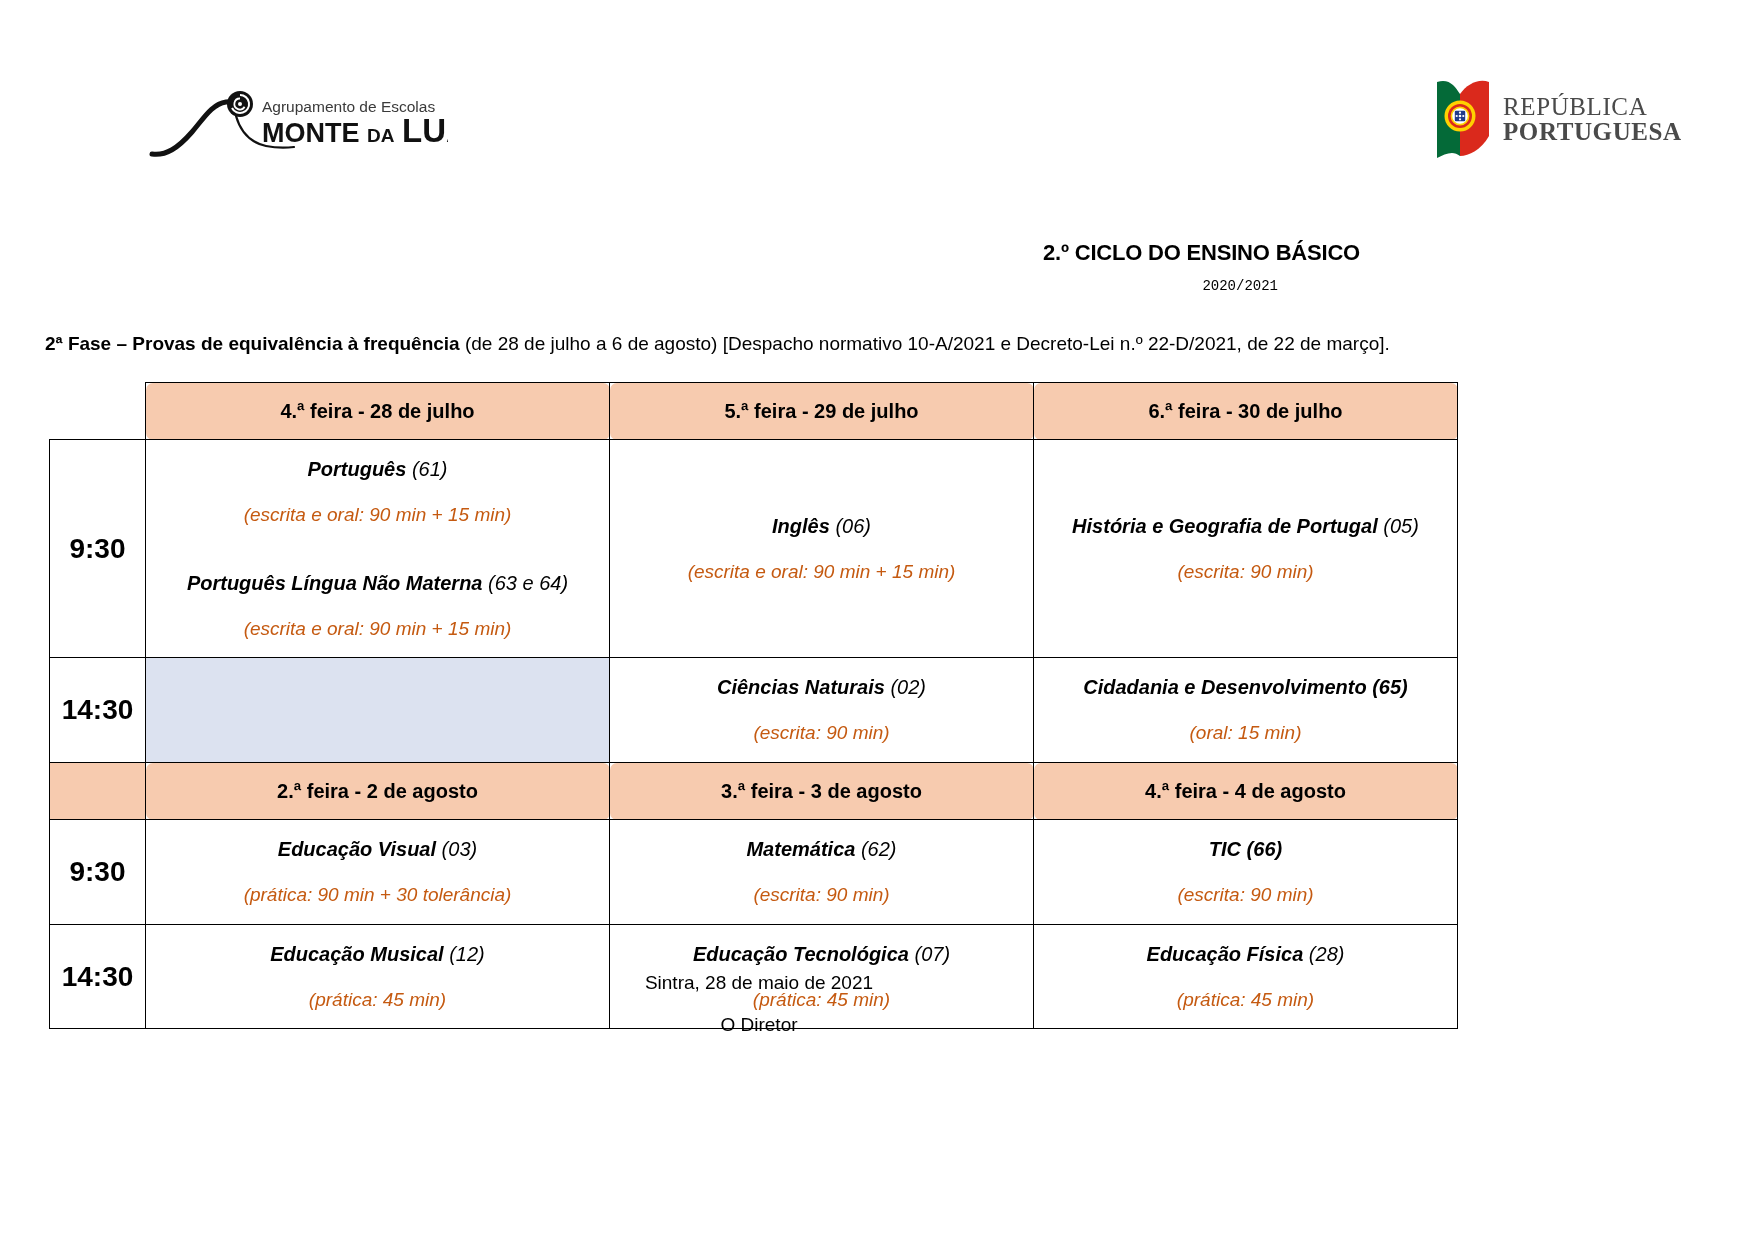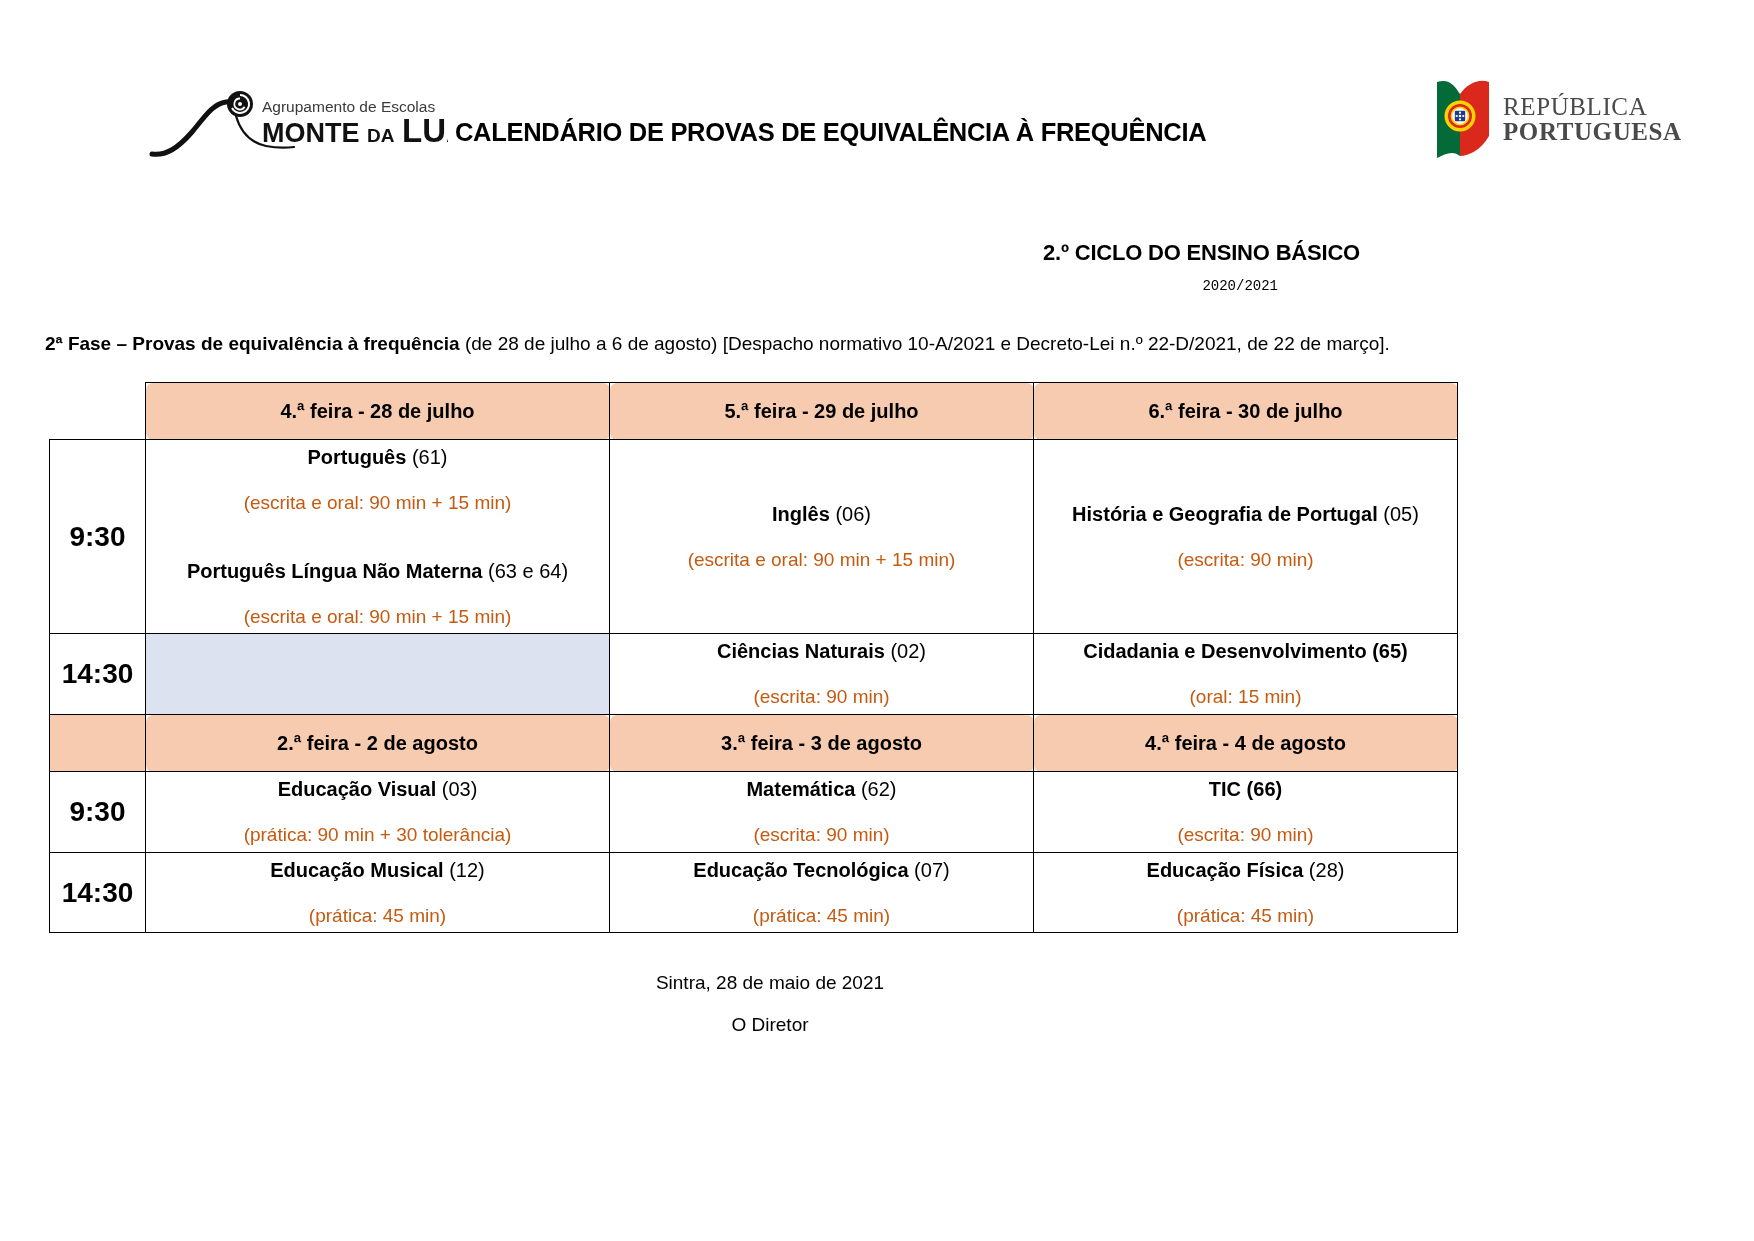--- a/index.html
+++ b/index.html
@@ -148,21 +148,21 @@
     border: none !important;
   }
   .hdr-blank-peach {
     background: #F7CBAF;
   }
 
   .subj-cell {
     text-align: center;
     padding: 14px 10px;
   }
-  .subj-cell .entry { margin: 4px; }
+  .subj-cell .entry { margin: 16px; font-style: italic; }
   .subj-cell .entry + .entry { margin-top: 42px; }
 
   .s-name {
     font-size: 20px;
     font-weight: bold;
     line-height: 1.35;
     display: block;
   }
   .s-name .code {
     font-weight: normal;
@@ -176,21 +176,21 @@
     line-height: 1.3;
   }
 
   .empty-blue {
     background: #DCE2F0;
   }
 
   
   .footer {
     position: absolute;
-    left: 66px;
+    left: 55px;
     top: 900px;
     width: 1408px;
     text-align: center;
     font-size: 19px;
     line-height: 2.2;
   }
   .footer div { white-space: nowrap; }
 </style>
 </head>
 <body>
@@ -210,21 +210,20 @@
           <path d="M0 -9 A 9 9 0 1 1 -8 4" fill="none" stroke="#fff" stroke-width="2"></path>
           <path d="M0 -5.5 A 5.5 5.5 0 1 0 4.6 2.8" fill="none" stroke="#fff" stroke-width="1.8"></path>
           <circle cx="0" cy="0" r="2" fill="#fff"></circle>
         </g>
 
         <text x="114" y="30" font-family="Liberation Sans, sans-serif" font-size="15.5" fill="#3a3a3a">Agrupamento de Escolas</text>
         <text x="114" y="60" font-family="Liberation Sans, sans-serif" font-size="27" font-weight="bold" fill="#111">MONTE <tspan font-size="19">DA</tspan> <tspan font-size="33">LUA</tspan></text>
       </svg>
     </div>
 
-    <div class="main-title">CALENDÁRIO DE PROVAS DE EQUIVALÊNCIA À FREQUÊNCIA</div>
 
     <div class="rep-block">
       <svg class="rep-emblem" width="66" height="86" viewBox="0 0 66 86">
         <path d="M8 6 C 20 2, 26 10, 31 18 L31 80 C 24 74, 16 78, 8 82 Z" fill="#046A38"></path>
         <path d="M31 18 C 38 8, 50 2, 60 6 L60 60 C 52 74, 40 80, 31 80 Z" fill="#DA291C"></path>
         <g transform="translate(31,40)">
           <circle r="15.5" fill="#FFD100"></circle>
           <circle r="12" fill="#DA291C"></circle>
           <circle r="8.6" fill="#fff"></circle>
           <circle r="8.6" fill="none" stroke="#FFD100" stroke-width="1.6"></circle>

